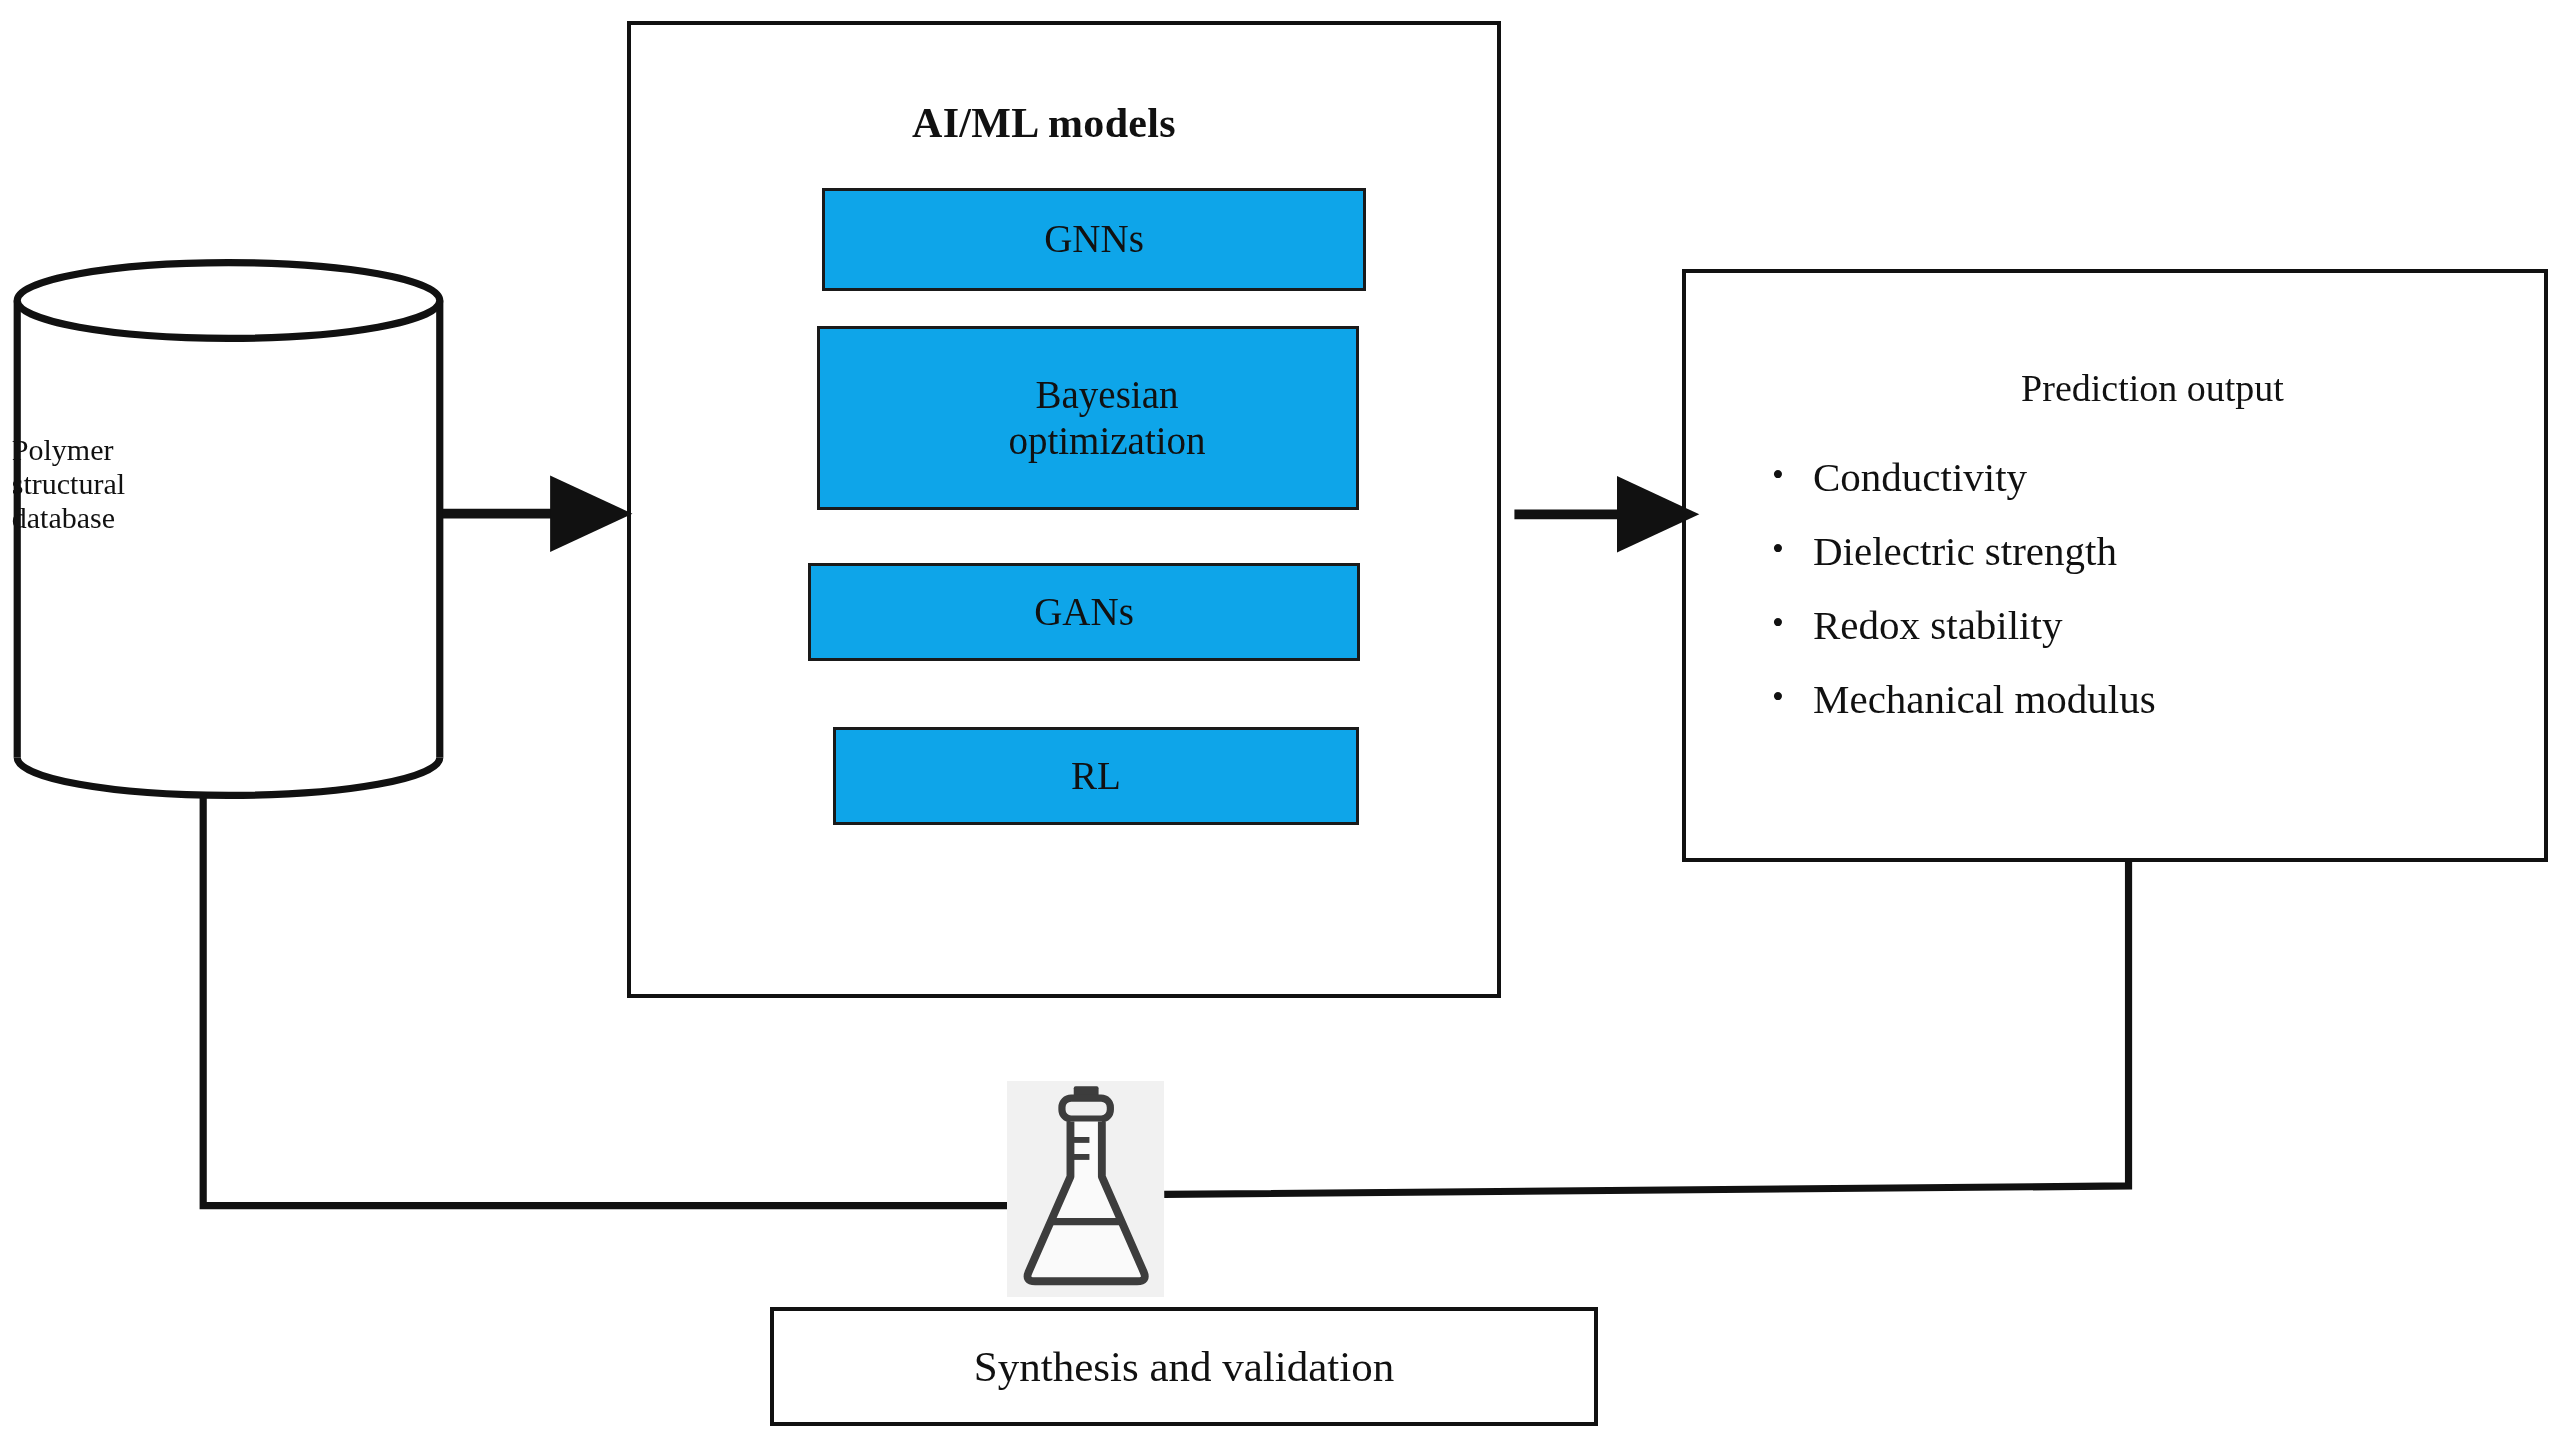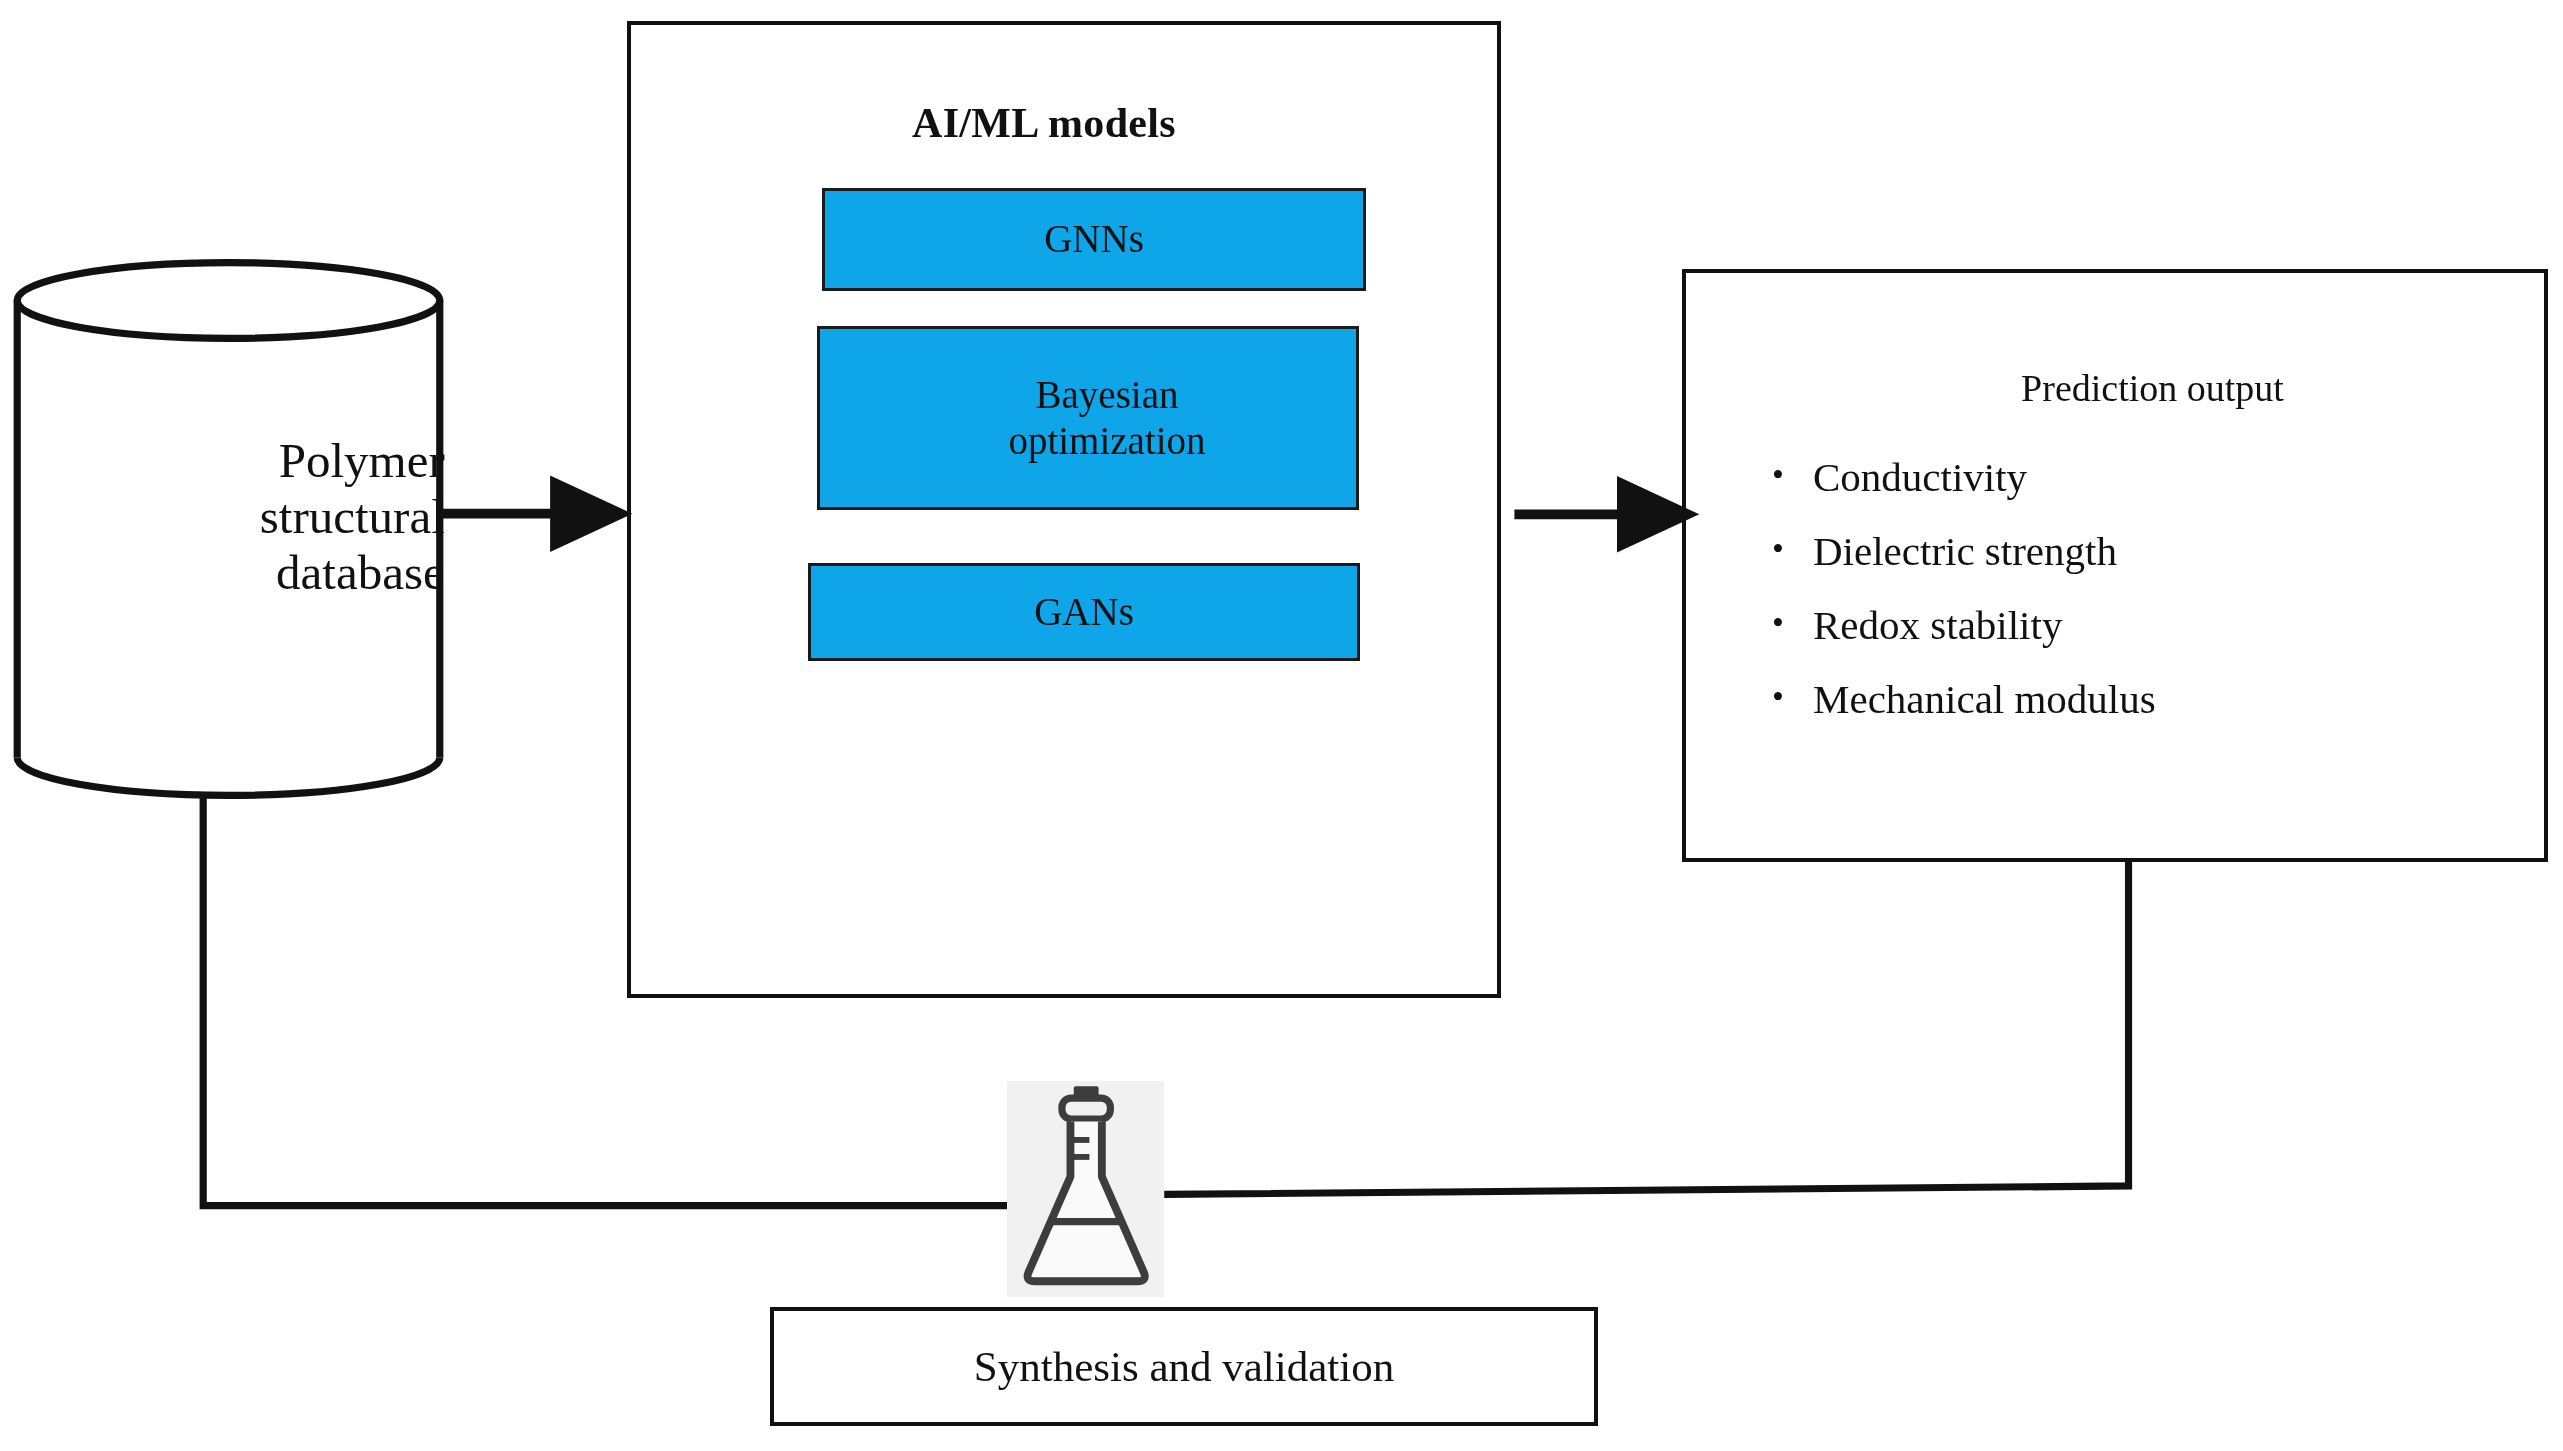--- a/index.html
+++ b/index.html
@@ -9,21 +9,21 @@
     color:#111111;
     overflow:hidden;
   }
   #stage{position:relative;width:2563px;height:1452px;background:#fff;}
 
   
   .cyl{position:absolute;left:11.8px;top:258px;width:433px;height:542px;}
   .cyl svg{display:block;width:100%;height:100%;}
   .cyl-label{
     position:absolute;left:11.8px;top:433px;width:433px;
-    text-align:right;font-size:49px;line-height:1.14;color:#111;
+    text-align:left;font-size:30px;line-height:1.14;color:#111;
   }
   .cyl-label span{display:block;}
 
   
   .box{position:absolute;background:#fff;border:3.9px solid #111;box-sizing:border-box;}
   .box-inner{position:absolute;background:#0ea5e9;border:3.3px solid #1a1a1a;box-sizing:border-box;
              display:flex;align-items:center;justify-content:center;}
   .box-inner .lbl{font-size:39px;line-height:1.18;text-align:center;color:#111;}
   .box-inner .lbl span{display:block;}
 
@@ -99,20 +99,25 @@
       <span>optimization</span>
     </div>
   </div>
 
   <div class="box-inner" id="box-gans">
     <div class="lbl">
       <span>GANs</span>
     </div>
   </div>
 
+  <div class="box-inner" id="box-rl">
+    <div class="lbl">
+      <span>RL</span>
+    </div>
+  </div>
 
   <div class="box" id="pred-box"></div>
   <div id="pred-title">Prediction output</div>
   <div id="pred-list">
     <div class="pred-row">
       <span class="pred-bullet">•</span>
       <span class="pred-text">Conductivity</span>
     </div>
     <div class="pred-row">
       <span class="pred-bullet">•</span>

